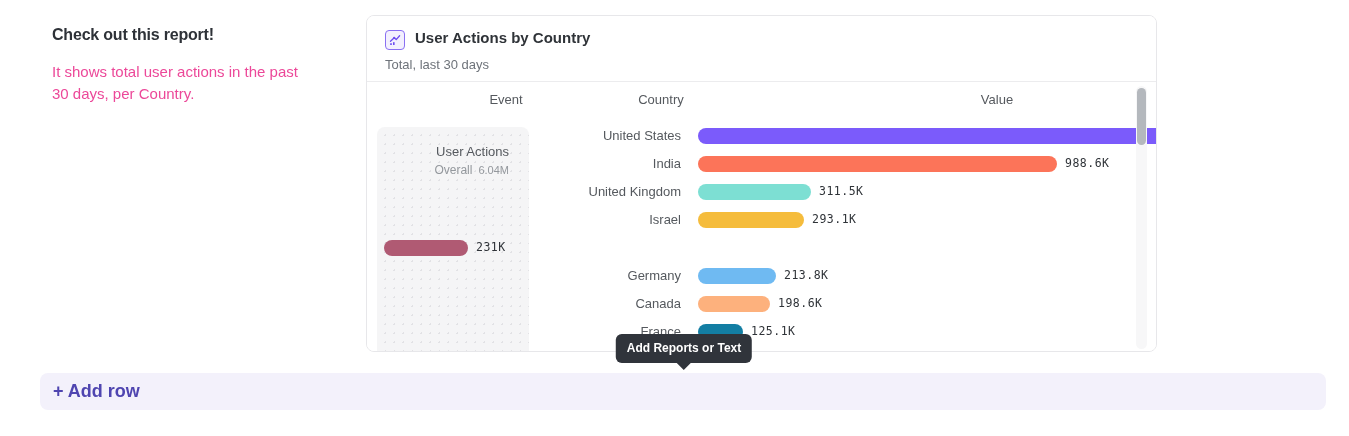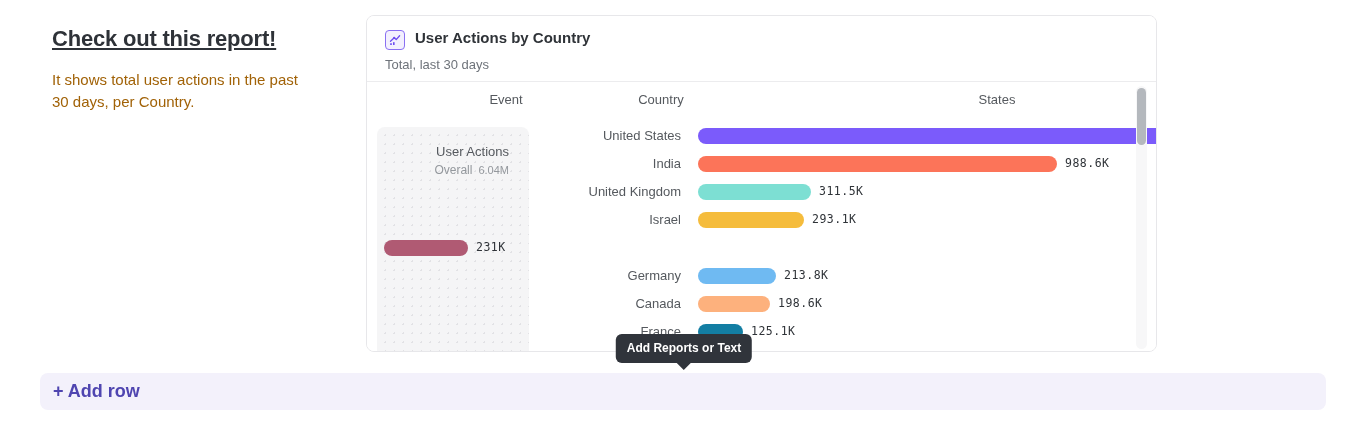--- a/index.html
+++ b/index.html
@@ -2,22 +2,22 @@
 <html><head>
 <meta charset="utf-8">
 <style>
   * { margin:0; padding:0; box-sizing:border-box; }
   html,body { width:1349px; height:436px; background:#ffffff; overflow:hidden;
               font-family:"Liberation Sans", sans-serif; -webkit-font-smoothing:antialiased; }
   .page { position:relative; width:1349px; height:436px; background:#fff; }
 
   
   .intro { position:absolute; left:52px; top:26px; width:250px; }
-  .intro h1 { font-size:22px; font-weight:700; color:#2e3238; letter-spacing:-0.2px;text-decoration:underline; }
-  .intro p { margin-top:17px; font-size:15px; line-height:22px; color:#a16207; }
+  .intro h1 { font-size:16px; font-weight:700; color:#2e3238; letter-spacing:-0.2px; }
+  .intro p { margin-top:17px; font-size:15px; line-height:22px; color:#ec4899; }
 
   
   .card { position:absolute; left:366px; top:15px; width:791px; height:337px;
           background:#fff; border:1px solid #e7e7ea; border-radius:8px; overflow:hidden; }
   .card-header { position:absolute; top:0; left:0; right:0; height:66px;
                  border-bottom:1px solid #ececee; background:#fff; }
   .card-icon { position:absolute; left:18px; top:14px; width:20px; height:20px;
                background:#f3f0fe; border:1px solid #8a70f2; border-radius:4px;
                display:flex; align-items:center; justify-content:center; }
   .card-title { position:absolute; left:48px; top:13px; font-size:15px; font-weight:700; color:#2f3338; }
@@ -88,21 +88,21 @@
           <circle cx="5.2" cy="3.8" r="1.1" fill="#6d4df0"></circle>
         </svg>
       </span>
       <h2 class="card-title">User Actions by Country</h2>
       <div class="card-subtitle">Total, last 30 days</div>
     </div>
 
     <div class="card-body">
       <span class="col-header col-event">Event</span>
       <span class="col-header col-country">Country</span>
-      <span class="col-header col-value">States</span>
+      <span class="col-header col-value">Value</span>
 
       <div class="event-cell">
         <div class="event-name">User Actions</div>
         <div class="event-overall">
           <span>Overall</span><span class="num">6.04M</span>
         </div>
       </div>
 
       <div class="rows" id="rows">
           <div class="chart-row">

